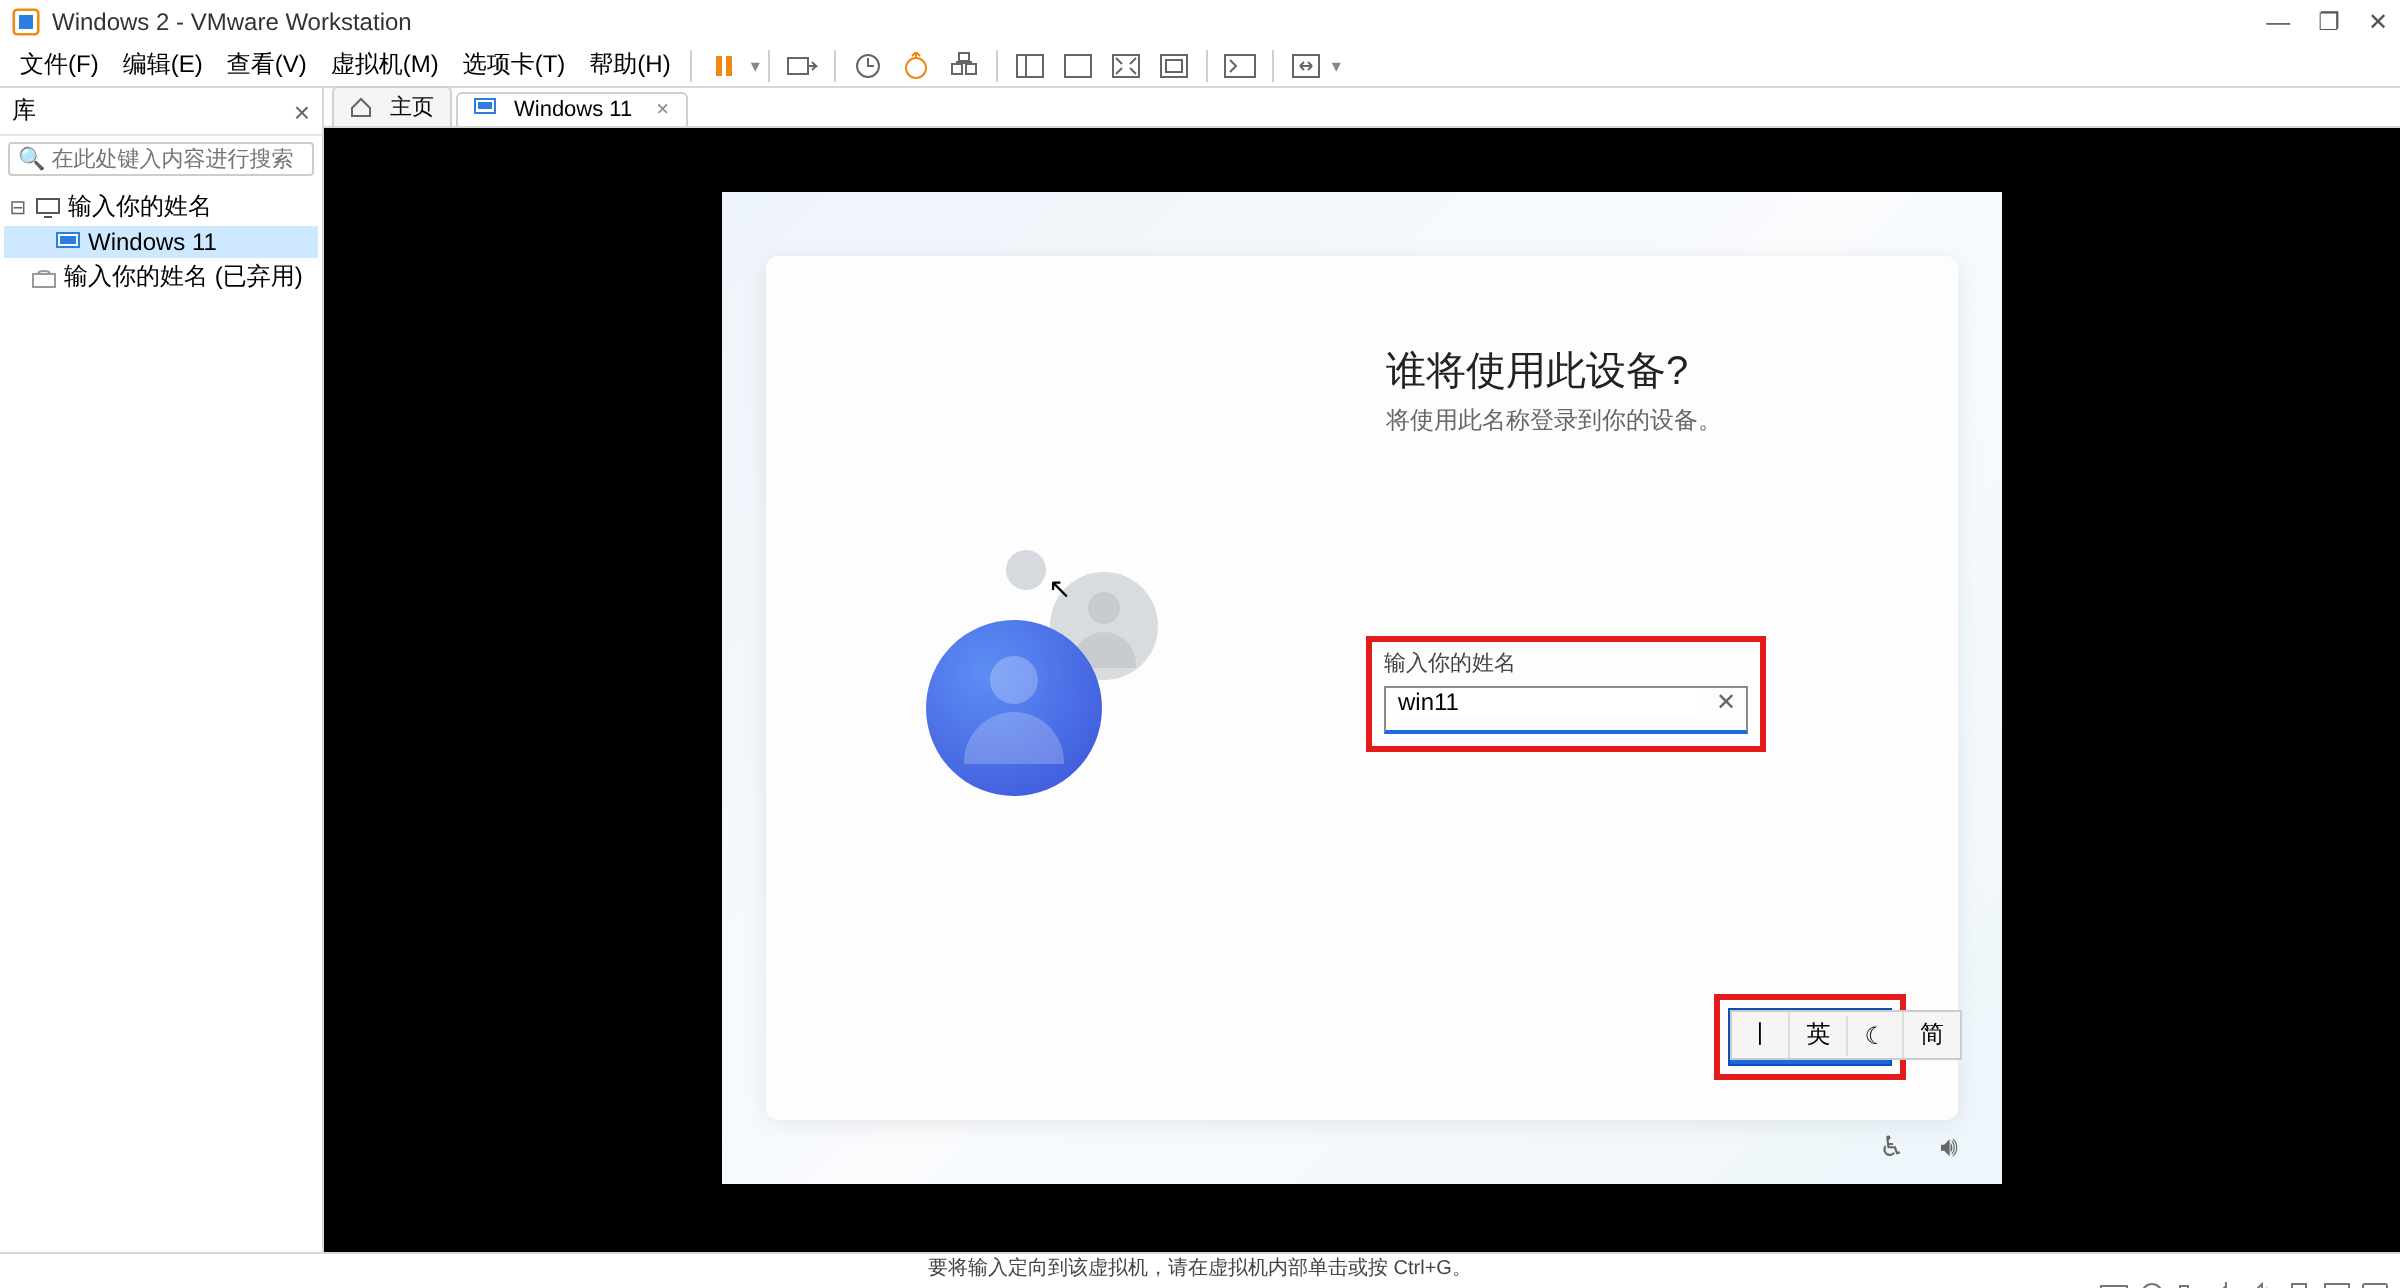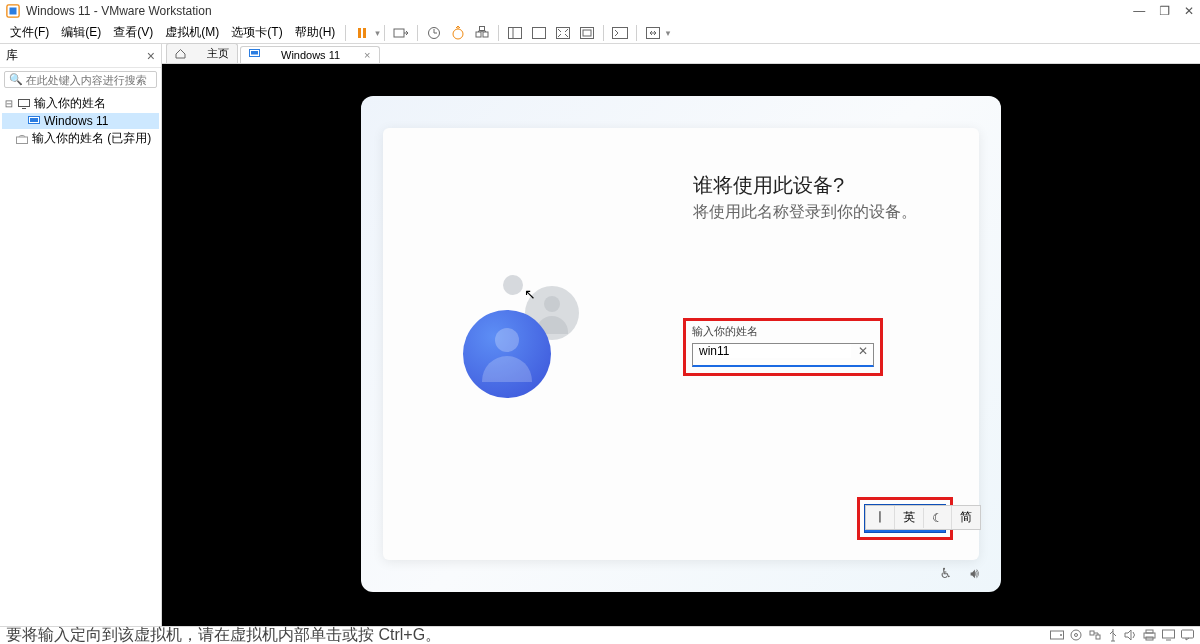--- a/index.html
+++ b/index.html
@@ -31,30 +31,30 @@
 .sidebar-search .dd { font-size: 9px; color: #888; }
 .tree { padding: 3px 2px; font-size: 12px; }
 .tree .node { display: flex; align-items: center; padding: 1px 2px; white-space: nowrap; }
 .tree .node.sel { background: #cde8ff; }
 .tree .tw { width: 10px; text-align: center; color: #666; font-size: 10px; }
 .tree .ic { width: 14px; height: 14px; margin: 0 3px; display: inline-flex; align-items: center; justify-content: center; }
 
 
 .content { flex: 1; display: flex; flex-direction: column; background: #fff; }
 .tabs { height: 20px; display: flex; align-items: flex-end; border-bottom: 1px solid #d8d8d8; padding-left: 4px; }
-.tab { display: flex; align-items: center; gap: 20px; font-size: 11px; padding: 2px 8px; border: 1px solid #d0d0d0; border-bottom: none; background: #f5f5f5; margin-right: 2px; border-radius: 3px 3px 0 0; }
+.tab { display: flex; align-items: center; gap: 8px; font-size: 11px; padding: 2px 8px; border: 1px solid #d0d0d0; border-bottom: none; background: #f5f5f5; margin-right: 2px; border-radius: 3px 3px 0 0; }
 .tab.active { background: #fff; }
 .tab .tx { font-size: 11px; color: #888; margin-left: 4px; }
 .tab .ic { width: 12px; height: 12px; display: inline-flex; }
 
 .vm-screen { flex: 1; background: #000; display: flex; align-items: flex-start; justify-content: center; position: relative; }
-.win-setup { width: 640px; height: 496px; margin-top: 32px; background: linear-gradient(135deg, #eef4fb 0%, #f9fbfd 50%, #eef6fb 100%); position: relative; border-radius: 12px; }
+.win-setup { width: 640px; height: 496px; margin-top: 32px; background: linear-gradient(135deg, #eef4fb 0%, #f9fbfd 50%, #eef6fb 100%); position: relative; border-radius: 0; }
 .setup-card { position: absolute; left: 22px; right: 22px; top: 32px; bottom: 32px; background: #fdfdfd; border-radius: 6px; box-shadow: 0 2px 12px rgba(0,0,0,.08); }
 .setup-title { position: absolute; top: 44px; left: 310px; font-size: 20px; color: #222; }
-.setup-sub { position: absolute; top: 74px; left: 310px; font-size: 16px; color: #666; }
+.setup-sub { position: absolute; top: 74px; left: 310px; font-size: 12px; color: #666; }
 
 
 .avatar-grp { position: absolute; left: 80px; top: 150px; }
 .av-sm { position: absolute; width: 20px; height: 20px; border-radius: 50%; background: #d6d9dd; left: 40px; top: -3px; }
 .av-md { position: absolute; width: 54px; height: 54px; border-radius: 50%; background: #d9dcdf; left: 62px; top: 8px; }
 .av-md::before { content:""; position:absolute; width:16px; height:16px; border-radius:50%; background:#c8ccd0; left:19px; top:10px;}
 .av-md::after { content:""; position:absolute; width:32px; height:18px; border-radius:16px 16px 0 0; background:#c8ccd0; left:11px; top:30px;}
 .av-lg { position: absolute; width: 88px; height: 88px; border-radius: 50%; background: radial-gradient(circle at 35% 30%, #5d8ef5, #3a52d8); left: 0; top: 32px; }
 .av-lg::before { content:""; position:absolute; width:24px; height:24px; border-radius:50%; background:rgba(255,255,255,.25); left:32px; top:18px;}
 .av-lg::after { content:""; position:absolute; width:50px; height:26px; border-radius:25px 25px 0 0; background:rgba(255,255,255,.22); left:19px; top:46px;}
@@ -74,37 +74,37 @@
 .ime { position: absolute; right: 20px; bottom: 62px; background: #f5f5f5; border: 1px solid #ccc; font-size: 12px; display: flex; align-items: center; }
 .ime span { padding: 3px 8px; border-left: 1px solid #ddd; }
 .ime span:first-child { border-left: none; }
 
 
 .setup-icons { position: absolute; right: 22px; bottom: 10px; display: flex; gap: 18px; color: #666; font-size: 14px; }
 
 .cursor { position: absolute; left: 362px; top: 222px; color: #000; font-size: 14px; pointer-events: none; }
 
 
-.statusbar { height: 18px; border-top: 1px solid #d8d8d8; font-size: 16px; color: #444; display: flex; align-items: center; padding: 0 6px; }
+.statusbar { height: 18px; border-top: 1px solid #d8d8d8; font-size: 10px; color: #444; display: flex; align-items: center; padding: 0 6px; flex-direction: column; }
 .sb-icons { margin-left: auto; display: flex; gap: 6px; color: #777; }
 .sb-icons span { display: inline-flex; }
 
 svg { display: block; }
 </style>
 </head>
 <body>
 
 <div class="titlebar">
   <span class="logo">
     <svg viewBox="0 0 16 16">
         <rect x="1" y="1" width="14" height="14" rx="2" fill="none" stroke="#f08a12" stroke-width="1.5"></rect>
         <rect x="4" y="4" width="8" height="8" fill="#2b7de1"></rect>
       </svg>
   </span>
-  <span>Windows 11 - VMware Workstation</span>
+  <span>Windows 2 - VMware Workstation</span>
   <div class="winctrls">
     <span>—</span>
     <span>❐</span>
     <span>✕</span>
   </div>
 </div>
 
 <div class="menubar">
   <span class="mitem">文件(F)</span>
   <span class="mitem">编辑(E)</span>

